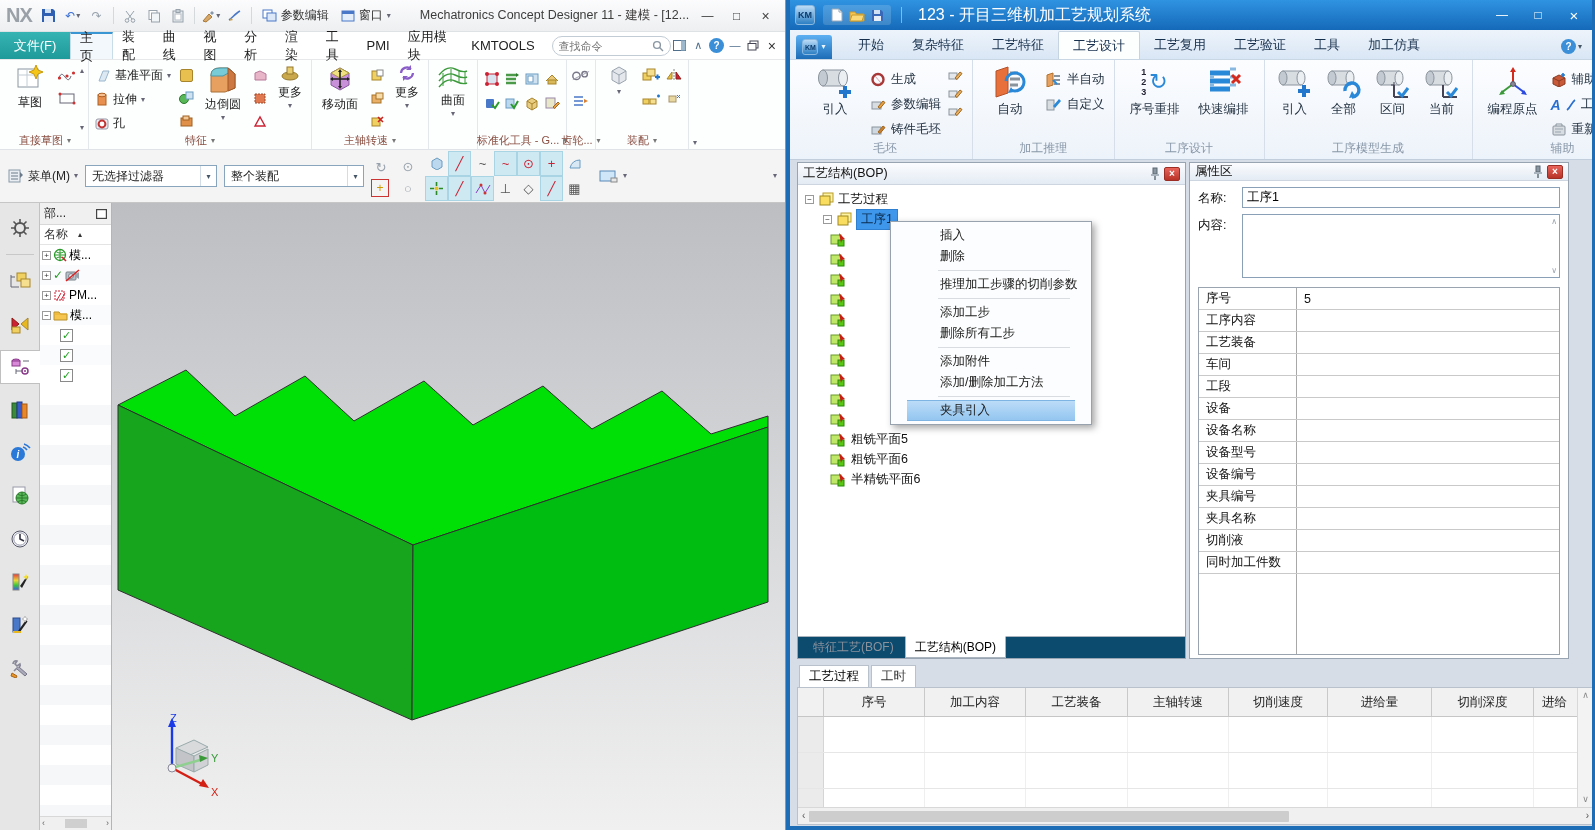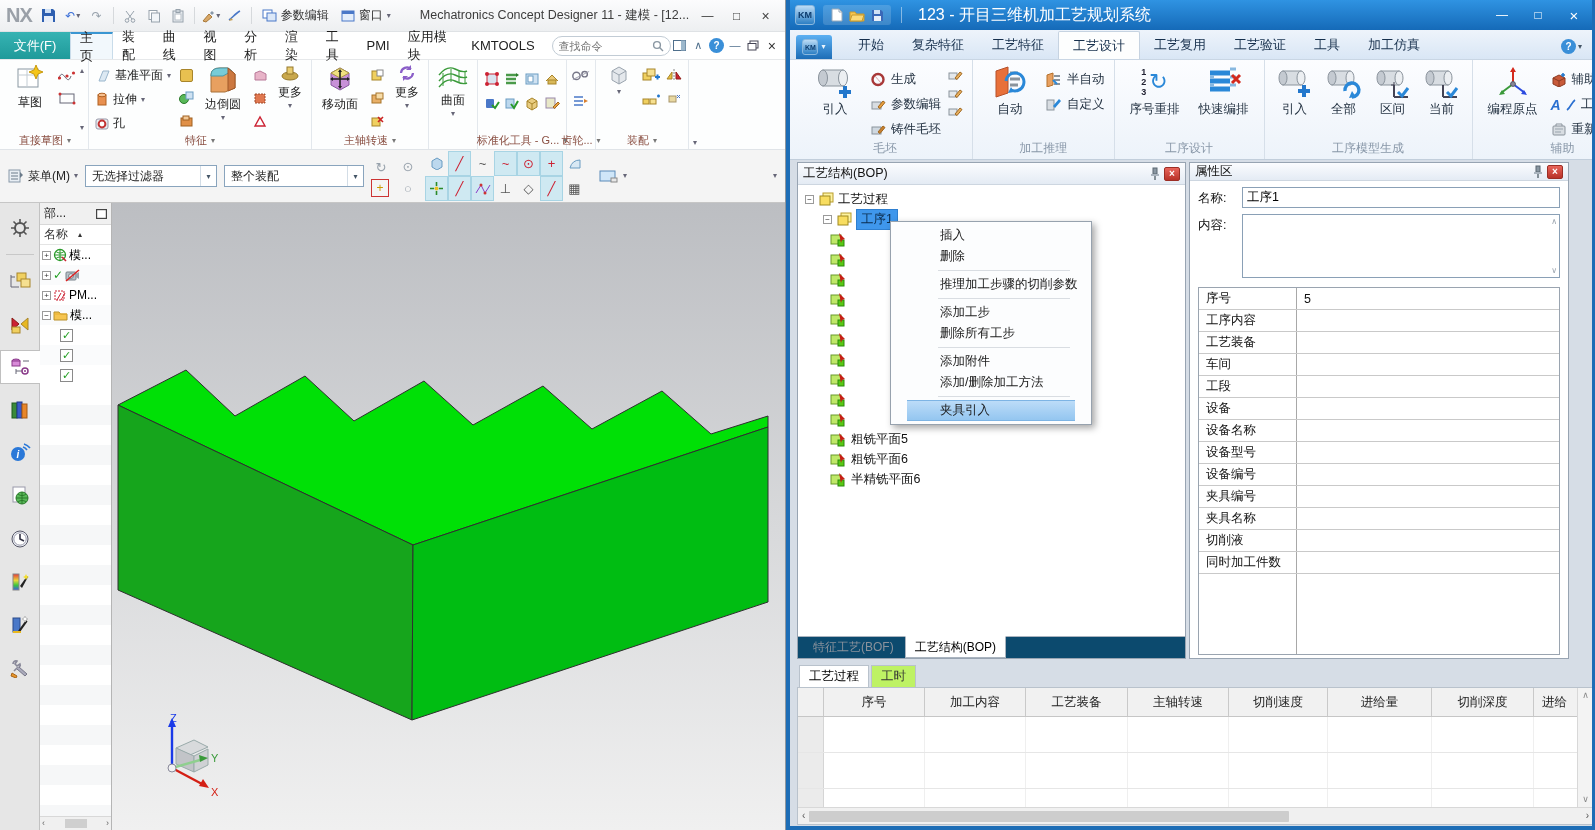--- a/index.html
+++ b/index.html
@@ -108,21 +108,21 @@
 .pp-input{flex:1;height:21px;border:1px solid #8aa0b6;padding:0 4px;font-size:12.5px;font-family:inherit;color:#000;background:#fff}
 .pp-ta{flex:1;height:64px;border:1px solid #8aa0b6;position:relative;background:#fff}
 .sar{position:absolute;right:2px;color:#9aa4ae;font-size:8px}
 .grid{border:1px solid #9aa4b0;margin-top:3px}
 .grow{display:flex;height:22px;border-bottom:1px solid #c9c9c9;align-items:center}
 .gl{width:98px;padding:0 7px;border-right:1px solid #a8a8a8;align-self:stretch;display:flex;align-items:center}
 .gv{flex:1;padding:0 7px}
 .gfill{display:flex;height:80px}
 
 .bt-tabs{height:23px;display:flex;align-items:flex-end;padding-left:2px}
-.bt-tab{padding:0 9px;height:22px;display:flex;align-items:center;font-size:12.5px;border:1px solid #b9c2cc;border-bottom:none;background:#bef264;color:#333;margin-right:2px}
+.bt-tab{padding:0 9px;height:22px;display:flex;align-items:center;font-size:12.5px;border:1px solid #b9c2cc;border-bottom:none;background:#ffffff;color:#333;margin-right:2px}
 .bt-tab.active{background:#fff;color:#000}
 .bt-table{flex:1;background:#fff;border:1px solid #b9c2cc;display:flex;flex-direction:column;position:relative;overflow:hidden}
 .bt-head{display:flex;height:29px;background:#f1f1f1;border-bottom:1px solid #c6c6c6;padding-right:16px}
 .bt-hc{display:flex;align-items:center;justify-content:center;font-size:12.5px;color:#222;border-right:1px solid #c9c9c9;overflow:hidden;flex:none}
 .bt-body{flex:1;overflow:hidden;padding-right:16px}
 .bt-row{display:flex;height:36px;border-bottom:1px solid #e6e6e6}
 .bt-rh{width:26px;background:#ebebeb;border-right:1px solid #d5d5d5;flex:none}
 .bt-c{border-right:1px solid #efefef;flex:none}
 .vscroll{position:absolute;right:0;top:0;bottom:17px;width:16px;background:#f3f3f3;border-left:1px solid #d8d8d8;display:flex;flex-direction:column;justify-content:space-between;align-items:center;color:#888;font-size:9px;padding:3px 0}
 .hscroll{height:17px;background:#f0f0f0;border-top:1px solid #d8d8d8;display:flex;align-items:center;padding:0 4px;gap:4px;color:#555;font-size:10px}

